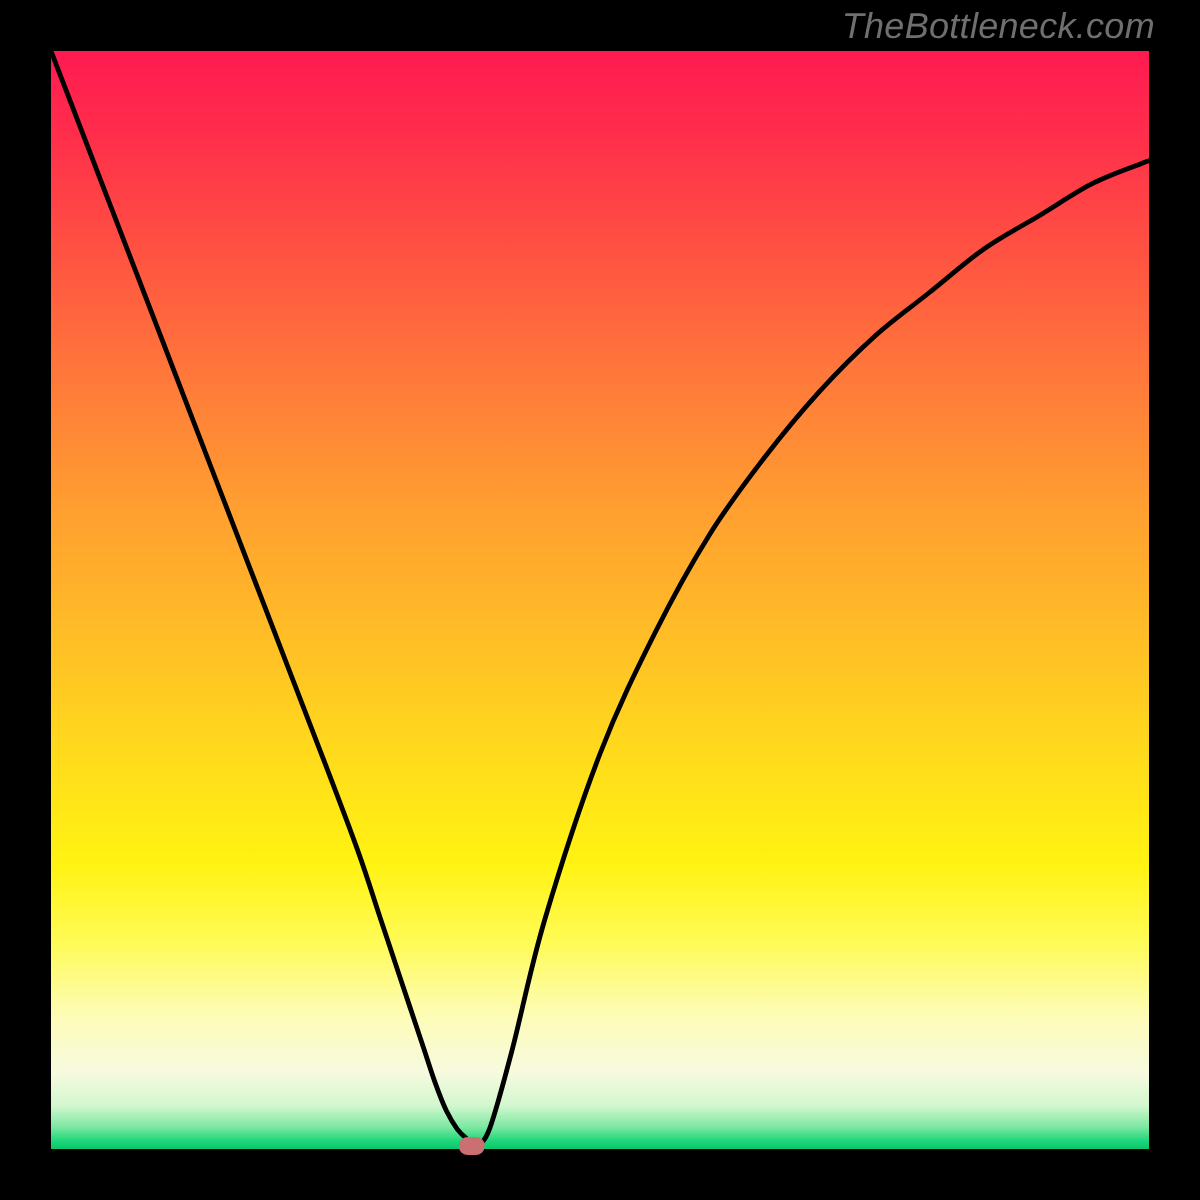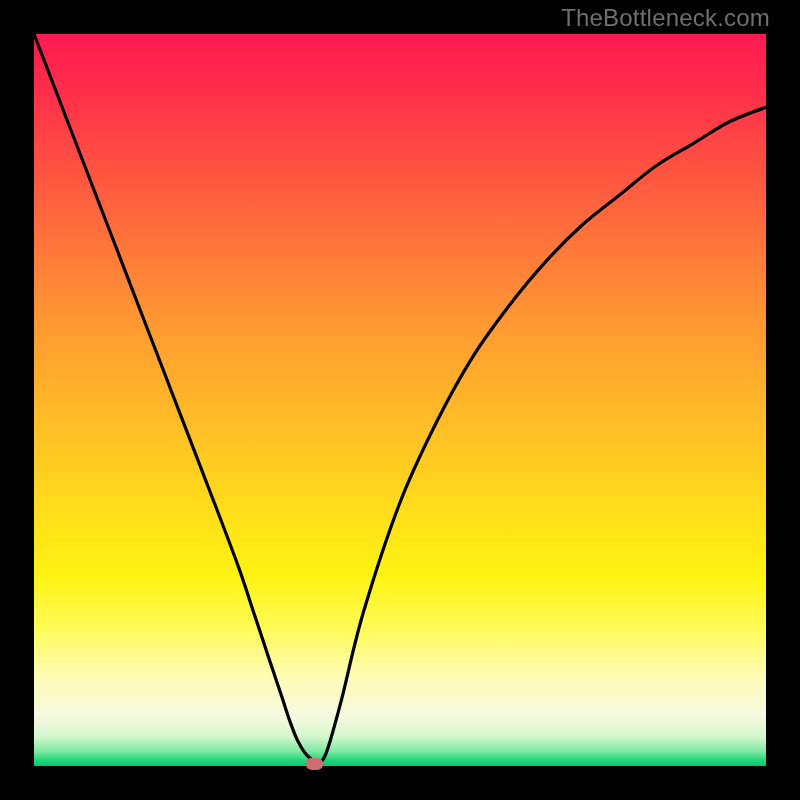--- a/index.html
+++ b/index.html
@@ -51,20 +51,21 @@
     left: 0;
   }
   .watermark {
     position: absolute;
     top: 4px;
     right: 30px;
     color: #6f6f6f;
     font-size: 24px;
     font-weight: 400;
     letter-spacing: 0.2px;
+    font-style: italic;
   }
   .marker {
     position: absolute;
     width: 17px;
     height: 12px;
     background: #cc6f73;
     border-radius: 6px / 5px;
   }
 </style>
 </head>

